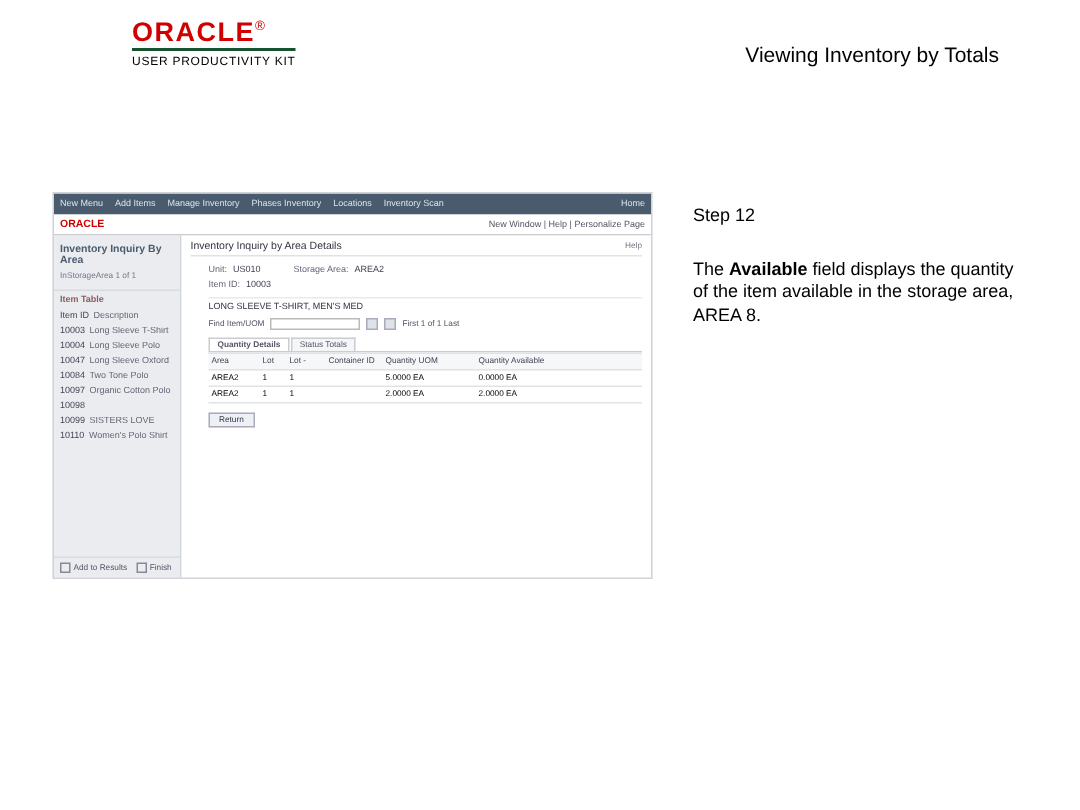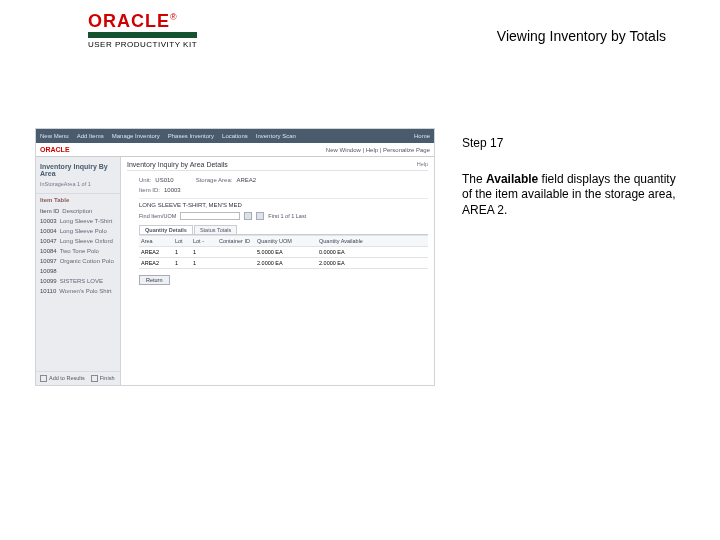--- a/index.html
+++ b/index.html
@@ -26,21 +26,21 @@
     color: #d10000;
     font-size: 18px;
     letter-spacing: 1px;
     line-height: 1;
   }
   .oracle-tm { font-size: 9px; vertical-align: top; color: #d10000; }
   .upk {
     font-size: 8px;
     letter-spacing: 0.5px;
     color: #000;
-    border-top: 6px solid #14532d;
+    border-top: 2px solid #14532d;
     margin-top: 2px;
     padding-top: 2px;
     white-space: nowrap;
   }
 
   
   .page-title {
     position: absolute;
     top: 28px;
     right: 54px;
@@ -240,23 +240,23 @@
 <div class="branding">
   <div>
     <span class="oracle-logo">ORACLE</span><span class="oracle-tm">®</span>
   </div>
   <div class="upk">USER PRODUCTIVITY KIT</div>
 </div>
 
 <div class="page-title">Viewing Inventory by Totals</div>
 
 <div class="step-col">
-  <div class="step-line">Step 17</div>
+  <div class="step-line">Step 12</div>
   <div>
-    <span>The </span><b>Available</b><span> field displays the quantity of the item available in the storage area, AREA 2.</span>
+    <span>The </span><b>Available</b><span> field displays the quantity of the item available in the storage area, AREA 8.</span>
   </div>
 </div>
 
 <div class="mock-shot">
 
   <div class="mock-titlebar">
     <span>New Menu</span>
     <span>Add Items</span>
     <span>Manage Inventory</span>
     <span>Phases Inventory</span>

